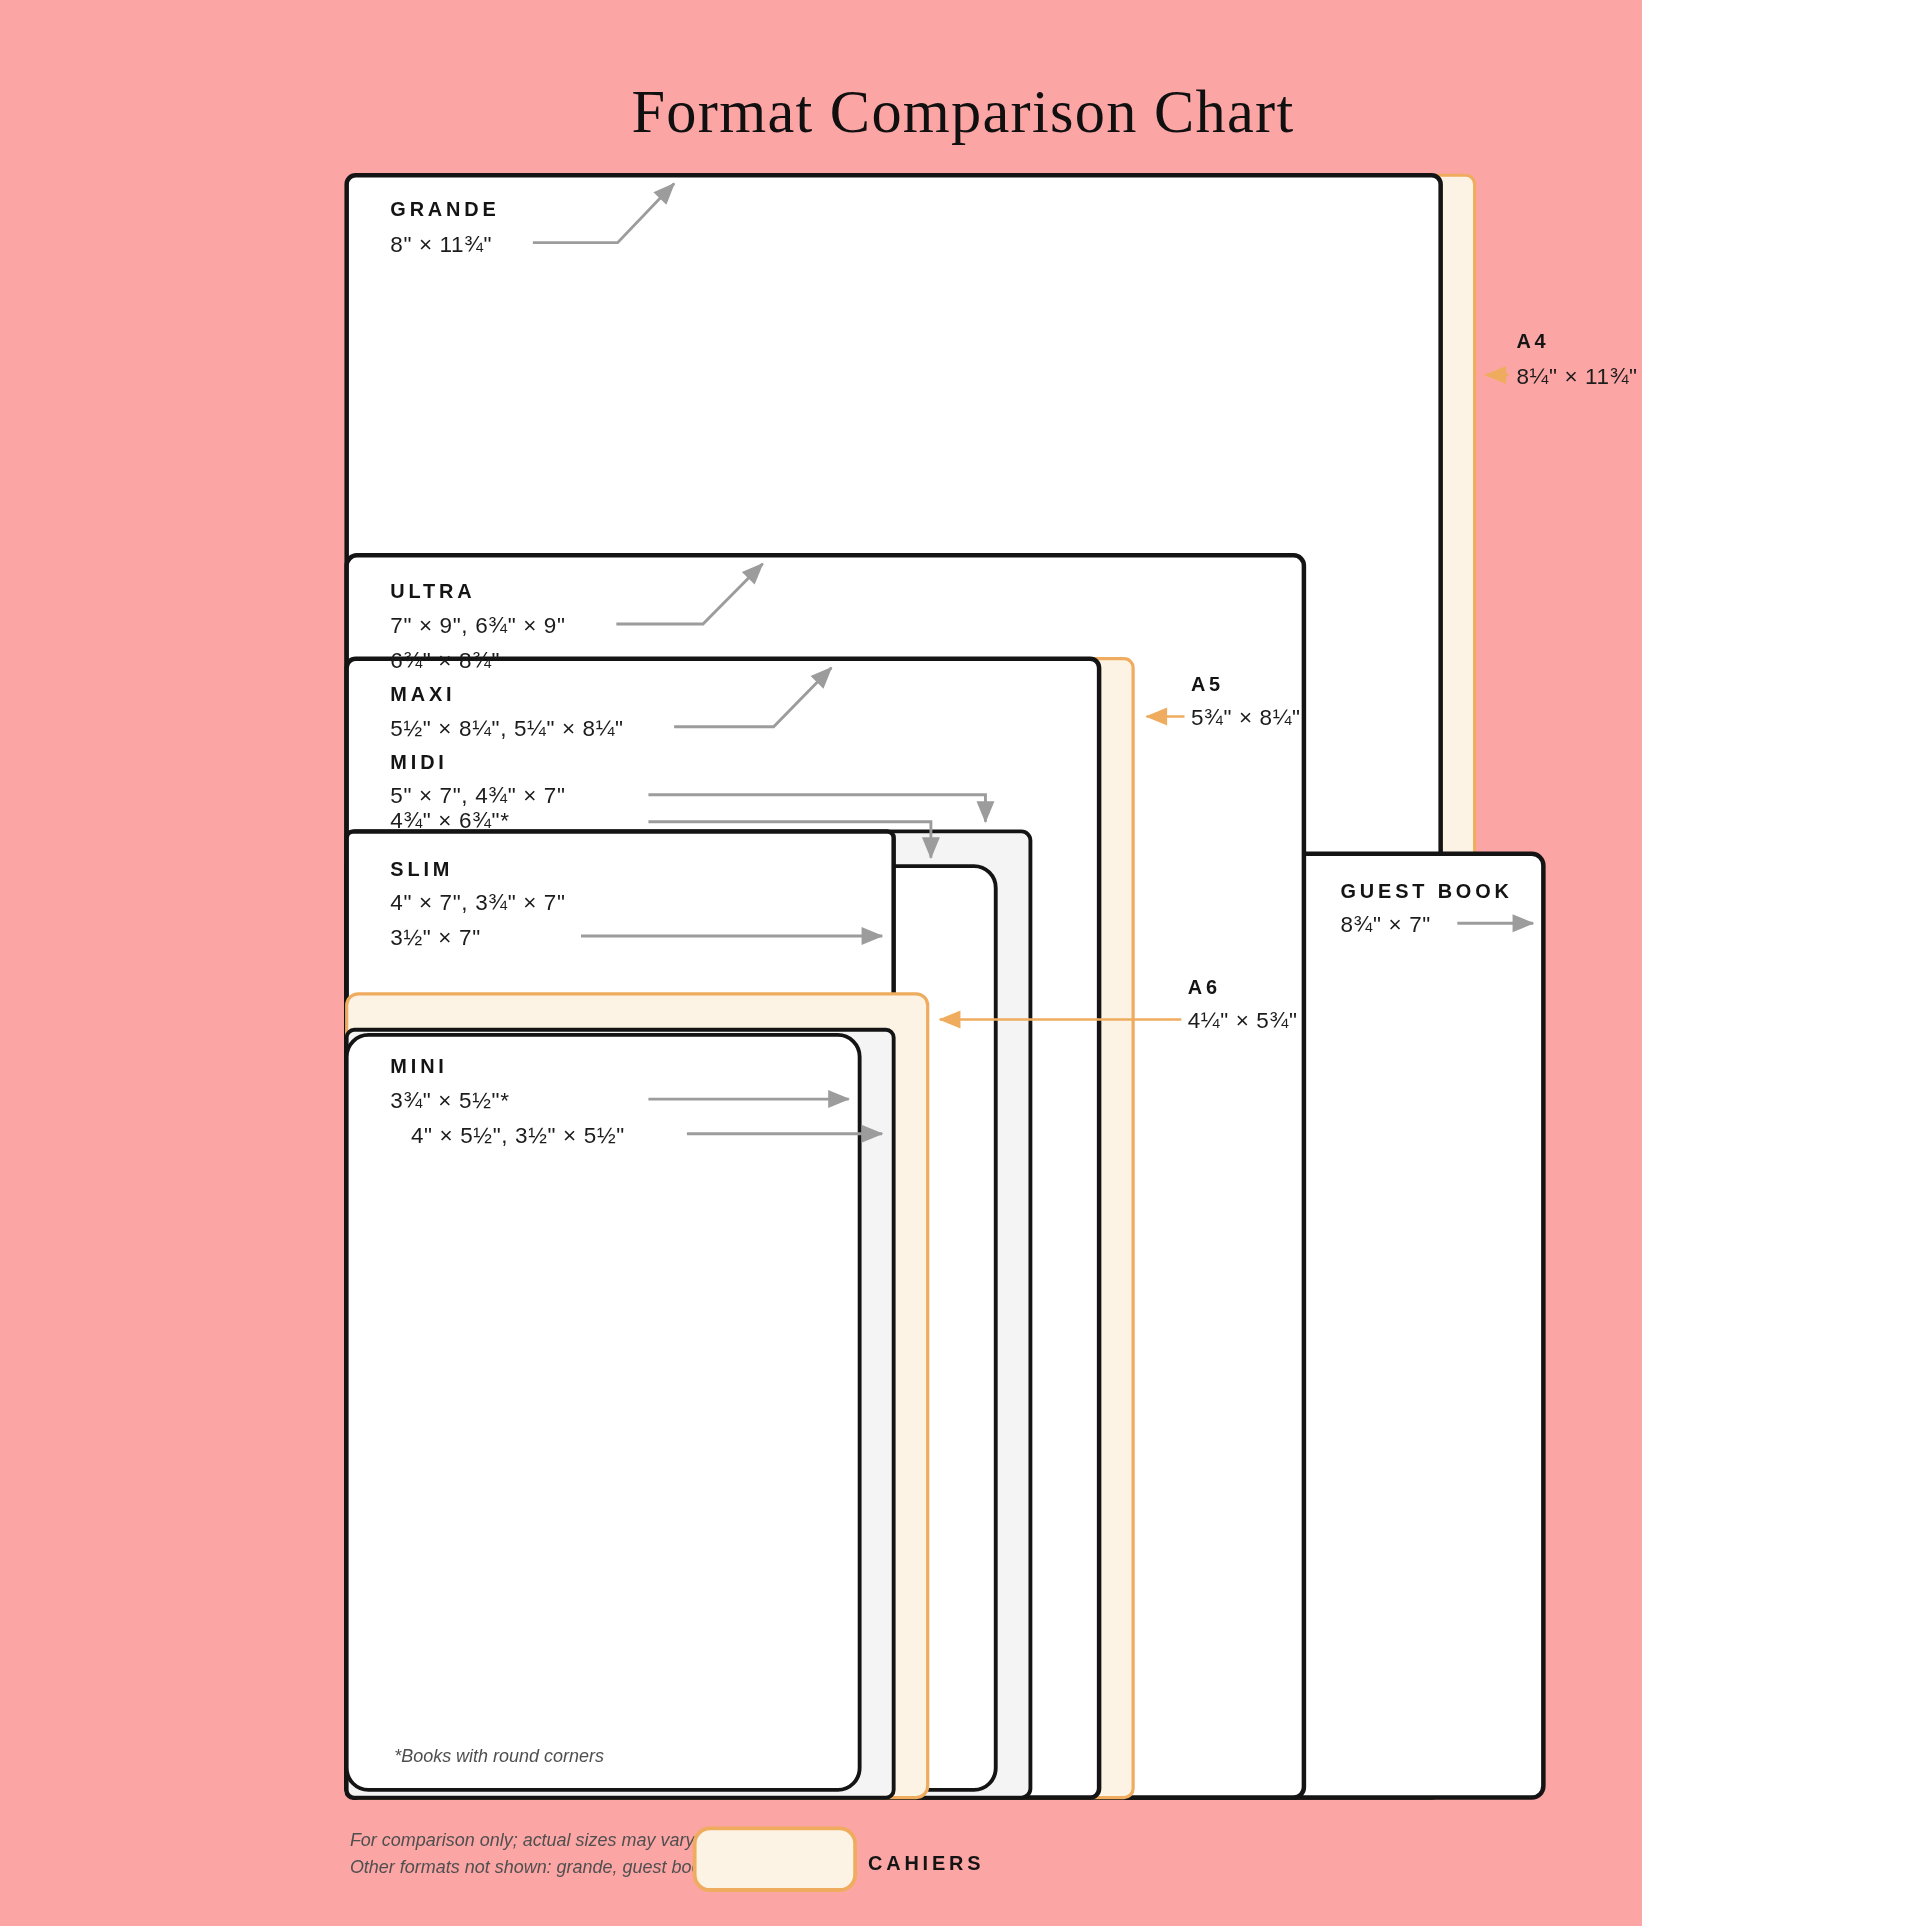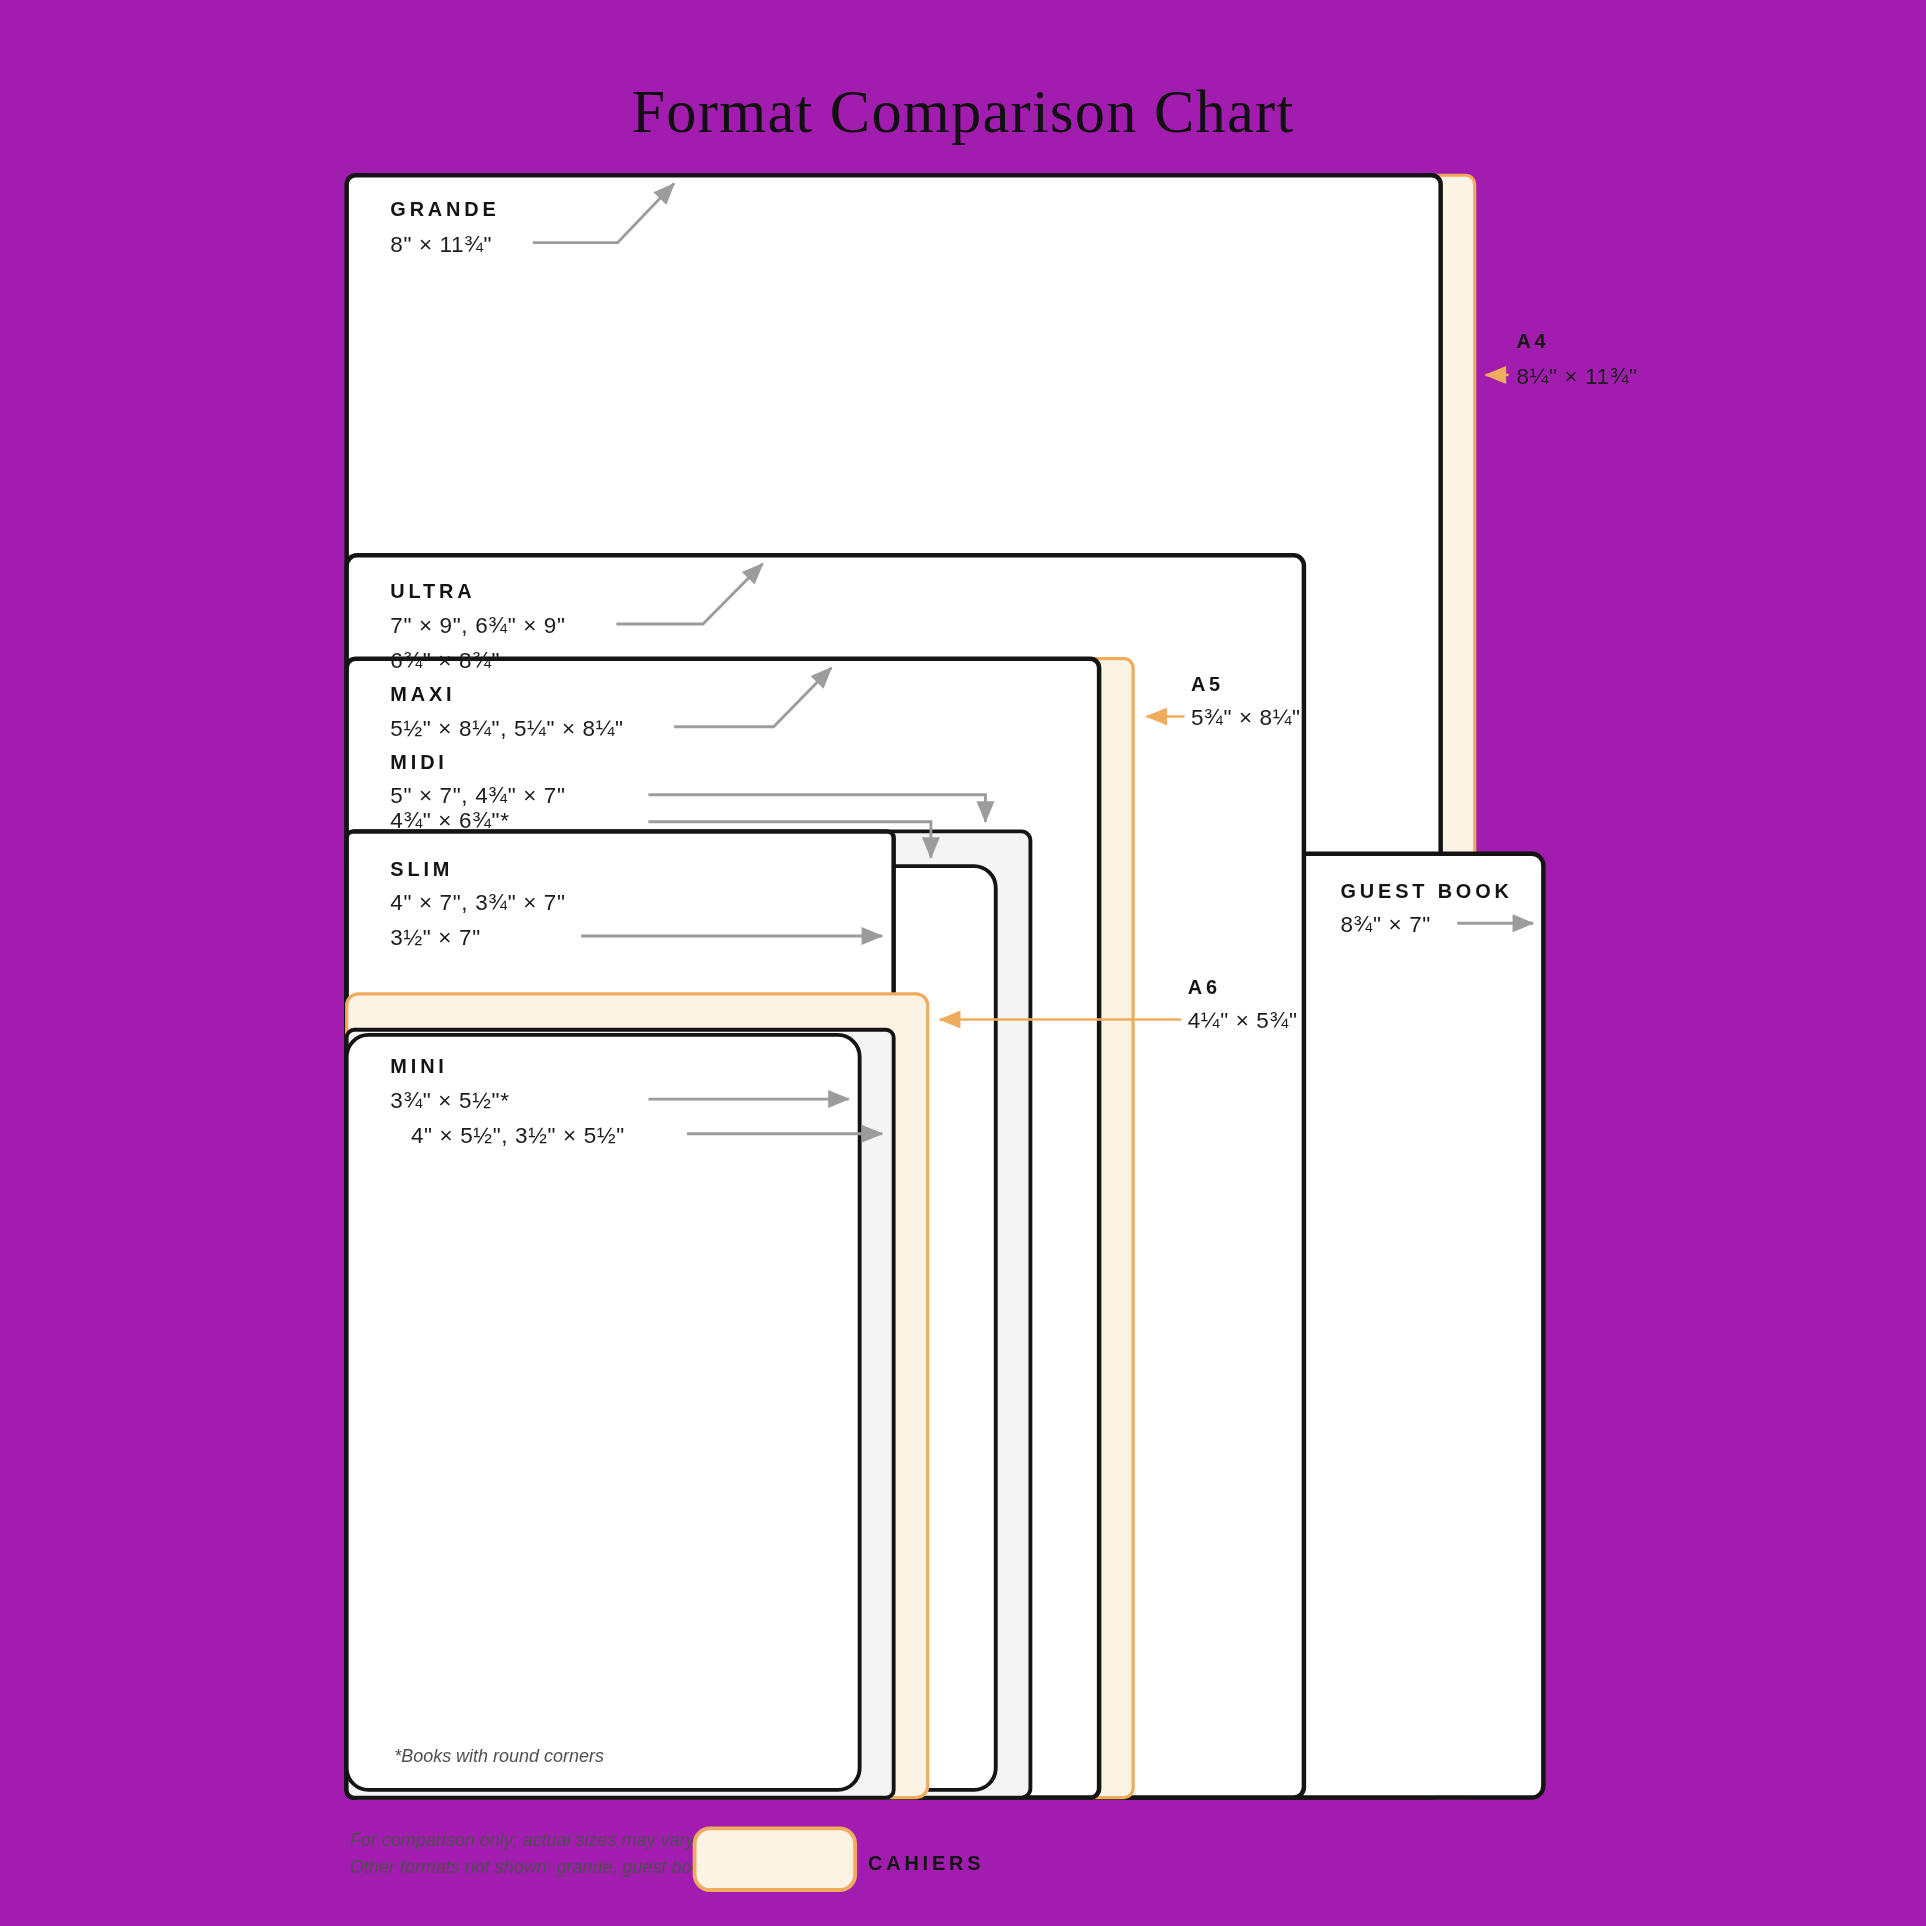--- a/index.html
+++ b/index.html
@@ -3,21 +3,21 @@
 <meta charset="utf-8">
 <style>
   html, body {
     margin: 0;
     padding: 0;
     background: #ffffff;
     width: 1926px;
     height: 1926px;
     font-family: "Liberation Sans", sans-serif;
   }
-  #stage { position: relative; width: 1926px; height: 1926px; background: #a21caf; }
+  #stage { position: relative; width: 1642px; height: 1926px; background: #fca5a5; }
   svg { display: block; }
 
   .title-text {
     font-family: "Liberation Serif", serif;
     font-size: 94px;
     fill: #101010;
     letter-spacing: 2px;
   }
   .fmt-name {
     font-family: "Liberation Sans", sans-serif;

